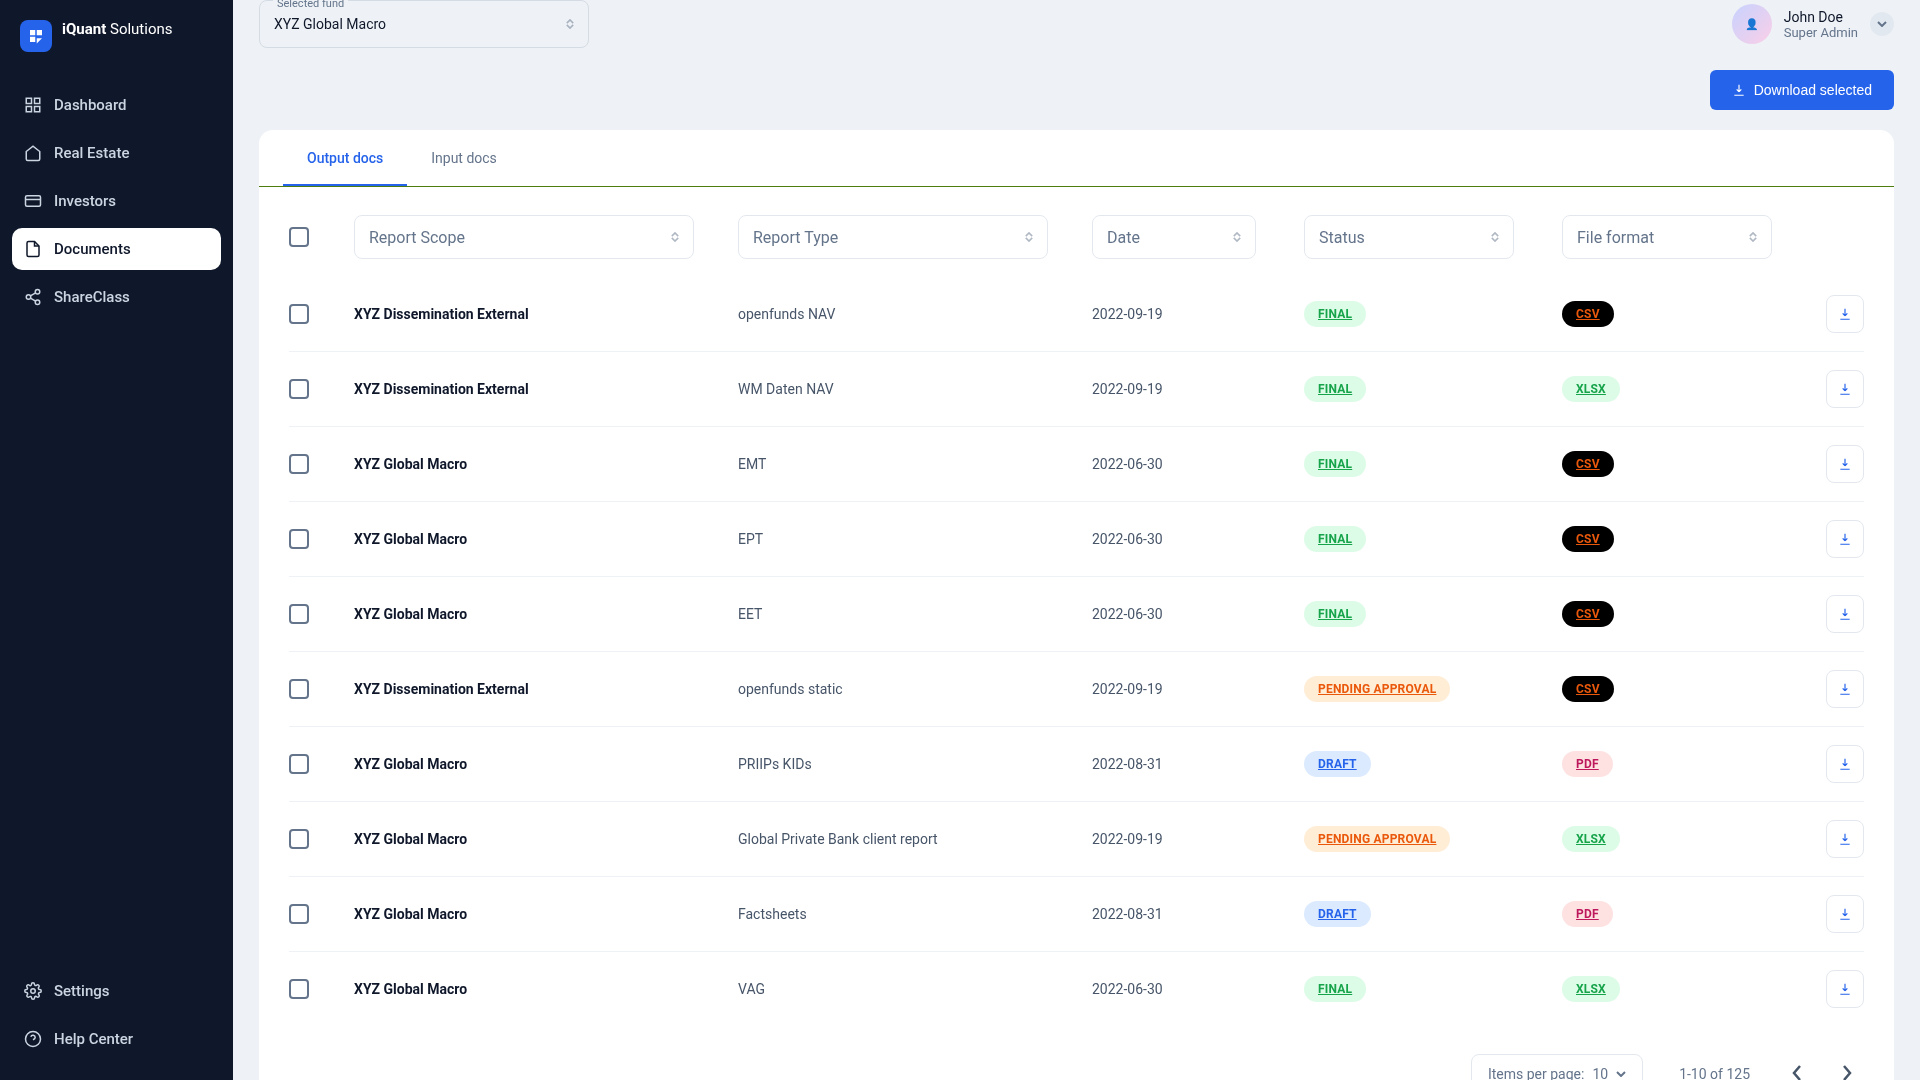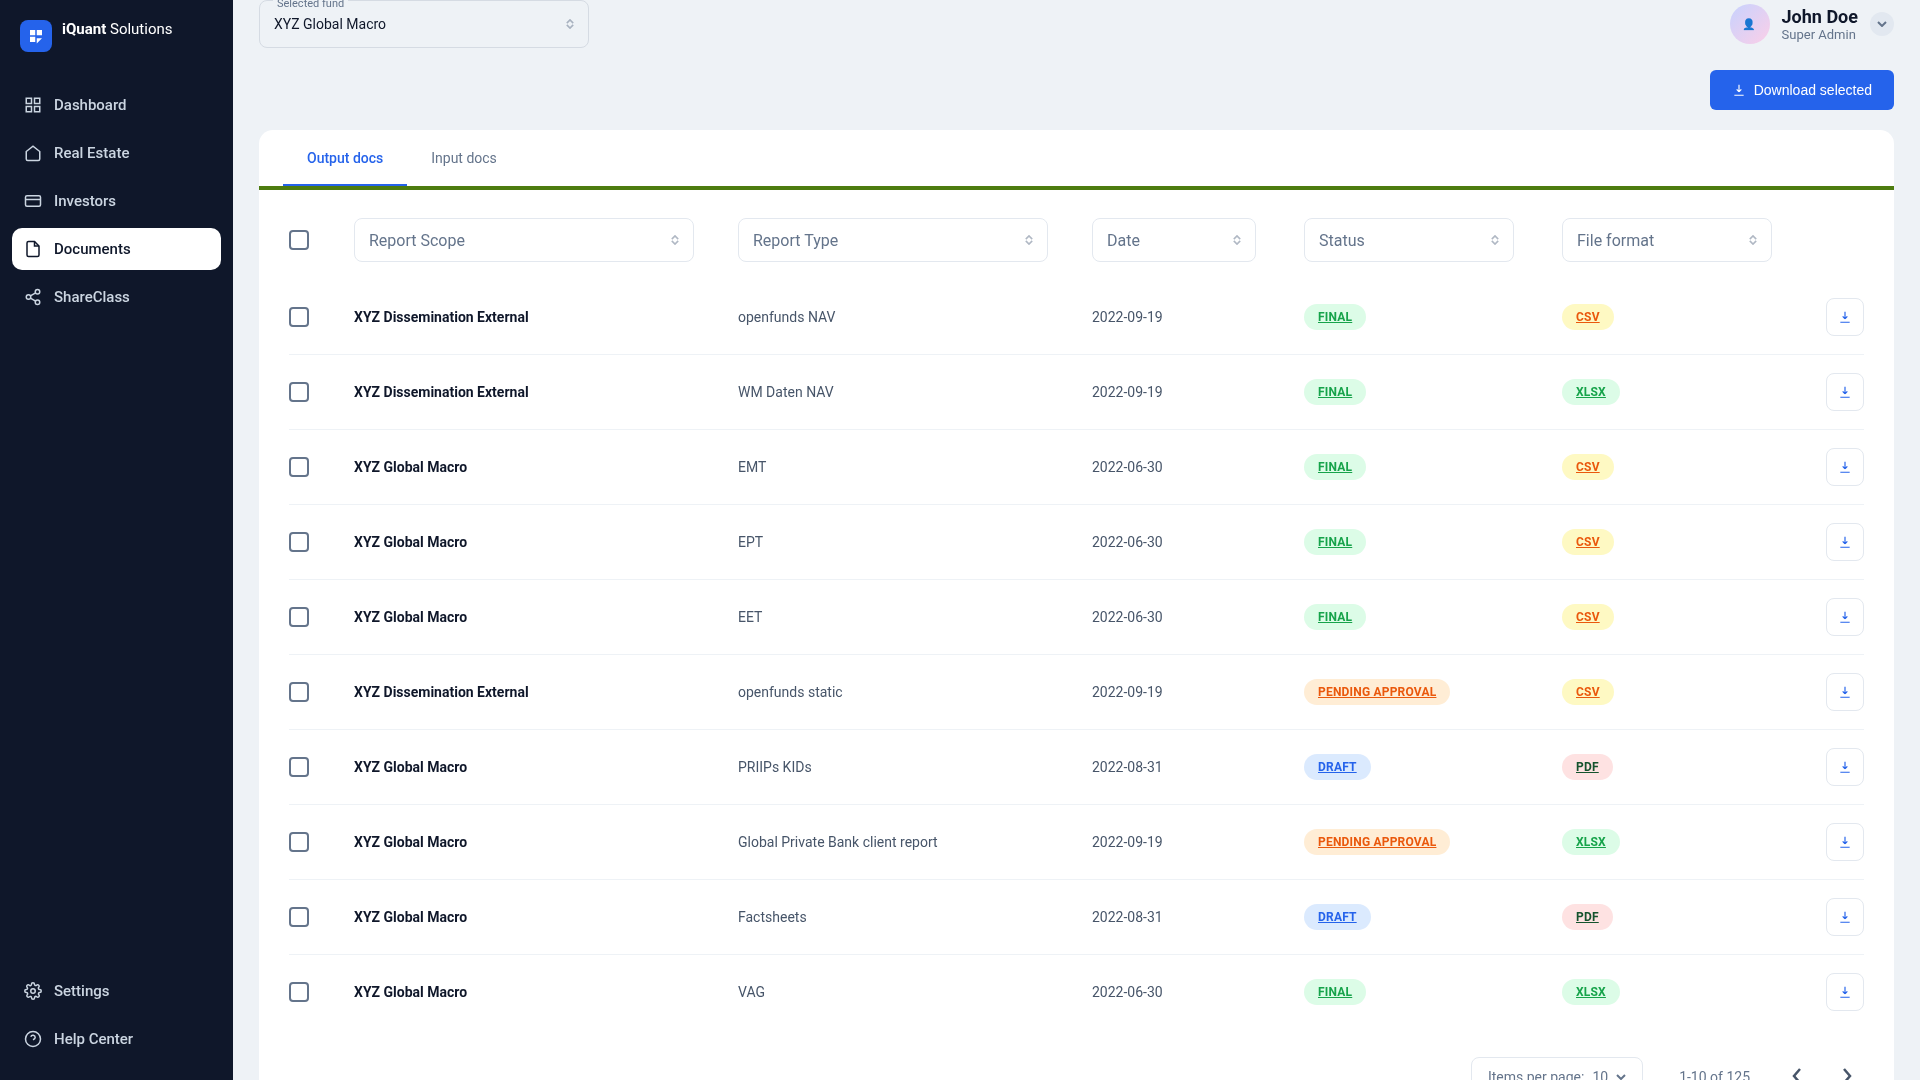--- a/index.html
+++ b/index.html
@@ -24,32 +24,32 @@
 .topbar { height: 88px; display: flex; align-items: center; padding: 0 26px; justify-content: center; }
 .fund-select-wrap { position: relative; width: 330px; }
 .fund-select-label { position: absolute; top: -3px; left: 14px; font-size: 11px; color: #64748b; background: #eef2f6; padding: 0 4px; z-index: 1; }
 .fund-select { width: 100%; height: 48px; border: 1px solid #d5dbe3; border-radius: 8px; background: #eef2f6; display: flex; align-items: center; justify-content: space-between; padding: 0 14px; cursor: pointer; }
 .fund-select span { color: #0f172a; }
 .select-chevrons { display: inline-flex; flex-direction: column; gap: 0; opacity: 0.5; }
 .select-chevrons svg { width: 8px; height: 5px; stroke: #64748b; fill: none; stroke-width: 2; }
 .user-area { margin-left: auto; display: flex; align-items: center; gap: 12px; }
 .avatar { width: 40px; height: 40px; border-radius: 50%; background: linear-gradient(135deg,#c7d2fe,#fbcfe8); display:flex; align-items:center; justify-content:center; font-size:11px; color:#475569; }
 .user-info { display: flex; flex-direction: column; }
-.user-name { font-size: 18px; font-weight: 700; }
+.user-name { font-size: 14px; font-weight: 400; }
 .user-role { font-size: 13px; color: #64748b; }
 .user-chevron { width: 24px; height: 24px; border-radius: 50%; background: #e2e8f0; display: flex; align-items: center; justify-content: center; cursor: pointer; }
 .user-chevron svg { width: 10px; height: 6px; stroke: #64748b; fill: none; stroke-width: 2; }
 
 .content { padding: 22px 26px 30px; }
 .action-bar { display: flex; justify-content: flex-end; margin-bottom: 20px; }
 .btn-primary { background: #2563eb; color: #fff; border: none; padding: 12px 22px; border-radius: 6px; font-size: 14px; font-weight: 500; cursor: pointer; display: inline-flex; align-items: center; gap: 8px; }
 .btn-primary svg { width: 14px; height: 14px; stroke: #fff; fill: none; stroke-width: 2; }
 
 .card { background: #fff; border-radius: 14px; overflow: hidden; }
-.tabs { display: flex; padding: 0 24px; border-bottom: 4px solid #4d7c0f; }
+.tabs { display: flex; padding: 0 24px; border-bottom: 1px solid #4d7c0f; }
 .tab { padding: 20px 24px 18px; font-size: 14px; color: #64748b; cursor: pointer; border-bottom: 2px solid transparent; }
 .tab.active { color: #2563eb; font-weight: 500; border-bottom-color: #2563eb; }
 
 .table-wrap { padding: 0 30px 0; }
 .thead { display: flex; align-items: center; padding: 28px 0 18px; gap: 0; }
 .tcell { flex-shrink: 0; }
 .col-check { width: 65px; display: flex; align-items: center; }
 .col-scope { width: 384px; padding-right: 44px; }
 .col-type { width: 354px; padding-right: 44px; }
 .col-date { width: 212px; padding-right: 48px; }
@@ -65,23 +65,23 @@
 .row { display: flex; align-items: center; padding: 18px 0; border-top: 1px solid #eef2f6; }
 .row:first-child { border-top: none; }
 .scope-text { font-weight: 700; color: #0f172a; font-size: 14px; }
 .type-text { color: #475569; font-size: 14px; }
 .date-text { color: #475569; font-size: 14px; }
 
 .badge { display: inline-flex; align-items: center; padding: 6px 14px; border-radius: 999px; font-size: 12px; font-weight: 700; letter-spacing: 0.2px; text-decoration: underline; }
 .badge.final { background: #dcfce7; color: #16a34a; }
 .badge.pending { background: #ffedd5; color: #ea580c; }
 .badge.draft { background: #dbeafe; color: #2563eb; }
-.badge.csv { background: #fef9c3; color: #ea580c; }
+.badge.csv { background: #000000; color: #ea580c; }
 .badge.xlsx { background: #dcfce7; color: #16a34a; }
-.badge.pdf { background: #fee2e2; color: #14532d; }
+.badge.pdf { background: #fee2e2; color: #be185d; }
 
 .dl-btn { width: 38px; height: 38px; border: 1px solid #e3e8ef; border-radius: 8px; background: #fff; display: flex; align-items: center; justify-content: center; cursor: pointer; }
 .dl-btn svg { width: 14px; height: 14px; stroke: #2563eb; fill: none; stroke-width: 2; }
 
 .footer { display: flex; justify-content: flex-end; align-items: center; gap: 36px; padding: 28px 36px 32px; }
 .items-select { height: 40px; border: 1px solid #e3e8ef; border-radius: 8px; display: flex; align-items: center; gap: 8px; padding: 0 16px; color: #64748b; font-size: 14px; cursor: pointer; }
 .items-select svg { width: 10px; height: 6px; stroke: #64748b; fill: none; stroke-width: 2; }
 .page-text { color: #64748b; font-size: 14px; }
 .pager { display: flex; gap: 28px; }
 .pager-btn { background: none; border: none; cursor: pointer; padding: 6px; }

